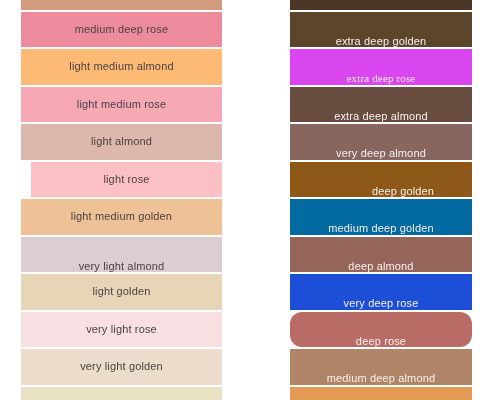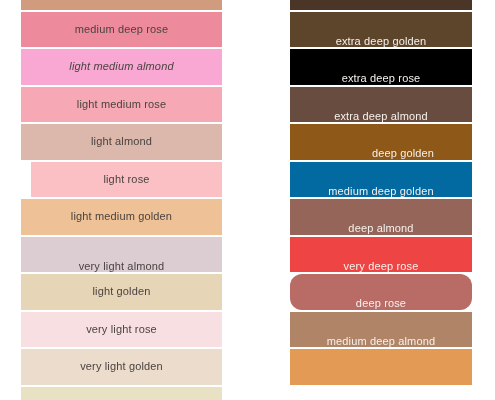--- a/index.html
+++ b/index.html
@@ -67,21 +67,21 @@
 
 <div id="palette-board">
 
   <div class="swatch-column" id="column-left">
       <div class="swatch-row" style="background: rgb(208, 156, 125);">
         <span class="swatch-label"></span>
       </div>
       <div class="swatch-row" style="background: rgb(237, 138, 155);">
         <span class="swatch-label">medium deep rose</span>
       </div>
-      <div class="swatch-row" style="background: #f9a8d4; font-style: italic;">
+      <div class="swatch-row" style="background: #fdba74;">
         <span class="swatch-label">light medium almond</span>
       </div>
       <div class="swatch-row" style="background: rgb(246, 169, 180);">
         <span class="swatch-label">light medium rose</span>
       </div>
       <div class="swatch-row" style="background: rgb(220, 183, 171);">
         <span class="swatch-label">light almond</span>
       </div>
       <div class="swatch-row" style="background: rgb(251, 192, 196); margin-left: 10px;">
         <span class="swatch-label">light rose</span>
@@ -106,36 +106,39 @@
       </div>
     </div>
 
   <div class="swatch-column" id="column-right">
       <div class="swatch-row" style="background: rgb(74, 53, 39);">
         <span class="swatch-label"></span>
       </div>
       <div class="swatch-row" style="background: rgb(93, 69, 44);">
         <span class="swatch-label">extra deep golden</span>
       </div>
-      <div class="swatch-row" style="background: #000000;">
+      <div class="swatch-row" style="background: #d946ef; font-family: Liberation Serif, serif;">
         <span class="swatch-label">extra deep rose</span>
       </div>
       <div class="swatch-row" style="background: rgb(104, 76, 64);">
         <span class="swatch-label">extra deep almond</span>
+      </div>
+      <div class="swatch-row" style="background: rgb(134, 102, 95);">
+        <span class="swatch-label">very deep almond</span>
       </div>
       <div class="swatch-row" style="background: rgb(141, 88, 24); padding-left: 44px;">
         <span class="swatch-label">deep golden</span>
       </div>
       <div class="swatch-row" style="background: #0369a1;">
         <span class="swatch-label">medium deep golden</span>
       </div>
       <div class="swatch-row" style="background: rgb(150, 101, 90);">
         <span class="swatch-label">deep almond</span>
       </div>
-      <div class="swatch-row" style="background: #ef4444;">
+      <div class="swatch-row" style="background: #1d4ed8;">
         <span class="swatch-label">very deep rose</span>
       </div>
       <div class="swatch-row" style="background: rgb(185, 107, 102); border-radius: 12px;">
         <span class="swatch-label">deep rose</span>
       </div>
       <div class="swatch-row" style="background: rgb(176, 132, 103);">
         <span class="swatch-label">medium deep almond</span>
       </div>
       <div class="swatch-row" style="background: rgb(226, 154, 85);">
         <span class="swatch-label"></span>

